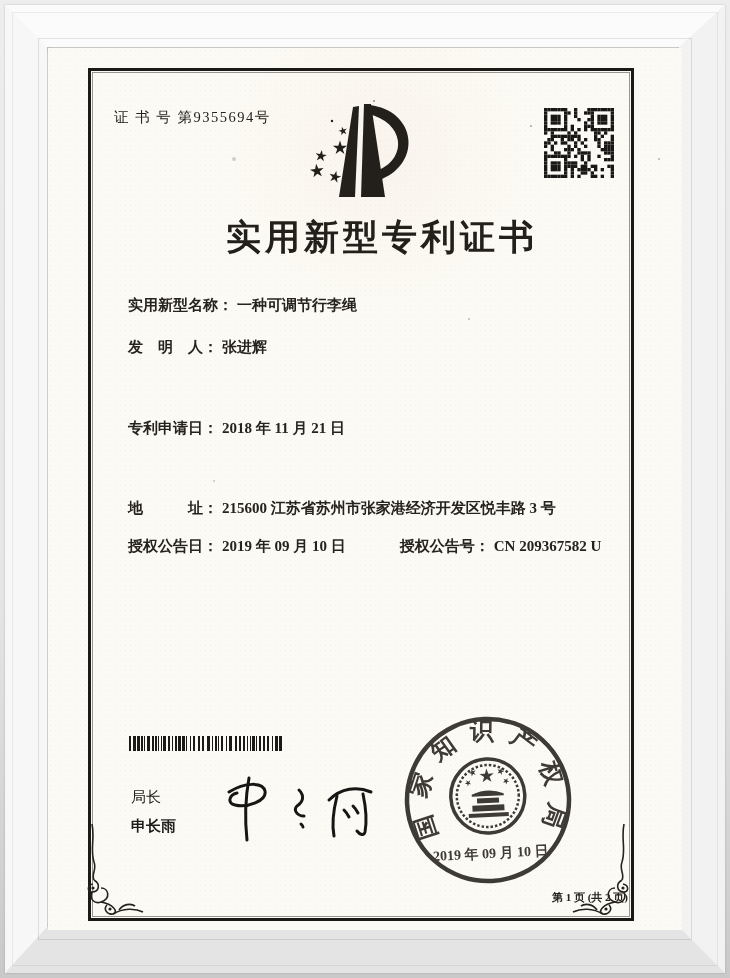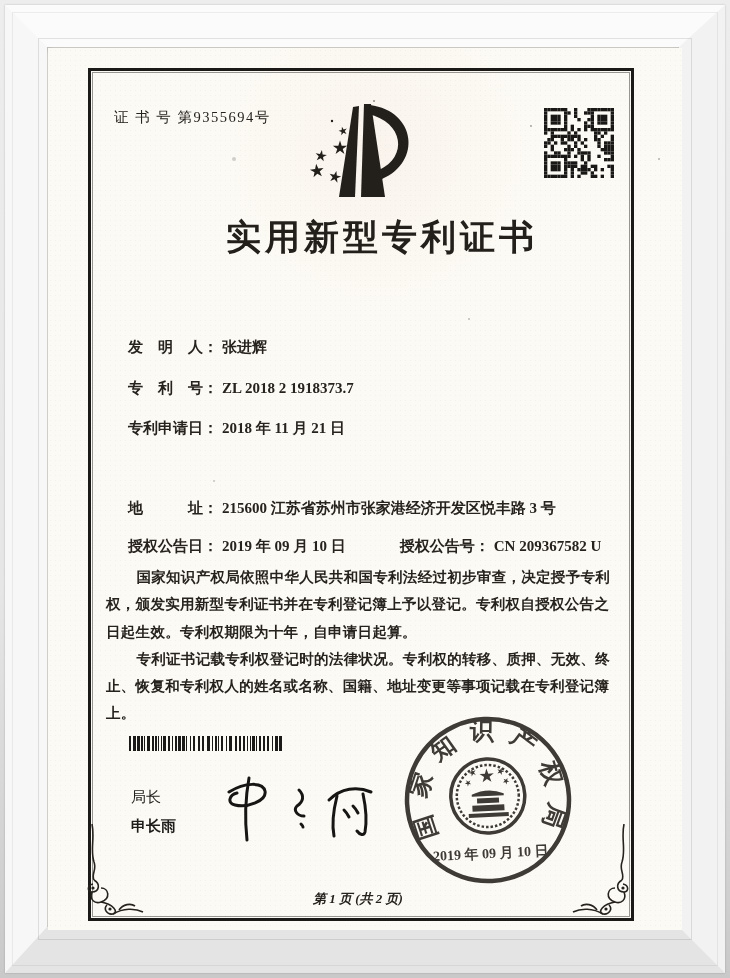--- a/index.html
+++ b/index.html
@@ -53,21 +53,21 @@
   
   .paras{position:absolute;left:58px;top:516px;width:516px;font-size:14.5px;line-height:1.88;color:#26231f;}
   .paras p{margin:0;text-indent:2.1em;font-weight:600;letter-spacing:.3px;}
   
   .barcode{position:absolute;left:80px;top:688px;width:158px;height:15px;fill:#1c1a18;}
   .signer-title{position:absolute;left:83px;top:740px;font-size:15px;font-weight:400;}
   .signer-name{position:absolute;left:83px;top:769px;font-size:15px;font-weight:700;text-align:right;}
   .autograph{position:absolute;left:163px;top:716px;width:170px;height:84px;}
   .autograph path{stroke:#181614;stroke-width:3;fill:none;stroke-linecap:round;}
   .seal{position:absolute;left:352px;top:664px;width:176px;height:176px;transform:rotate(-3deg);opacity:.92;}
-  .footer{position:absolute;left:40px;top:842px;width:540px;text-align:center;font-size:13px;font-weight:700;color:#26231f;font-style:italic;}
+  .footer{position:absolute;left:40px;top:842px;width:540px;text-align:right;font-size:11px;font-weight:700;color:#26231f;}
   .ornament{position:absolute;width:62px;height:92px;}
   .orn-left{left:37px;top:776px;}
   .orn-right{left:521px;top:776px;transform:scaleX(-1);}
   .ornament path{stroke:#26231f;stroke-width:1.6;fill:none;}
   .seal text{font-family:"Liberation Serif","DejaVu Serif",serif;}
 </style>
 </head>
 <body>
 
 <div class="frame-outer">
@@ -321,40 +321,36 @@
       <rect x="26.67" y="66.67" width="3.33" height="3.33"></rect>
       <rect x="33.33" y="66.67" width="3.33" height="3.33"></rect>
       <rect x="46.67" y="66.67" width="3.33" height="3.33"></rect>
       <rect x="50.00" y="66.67" width="3.33" height="3.33"></rect>
       <rect x="56.67" y="66.67" width="3.33" height="3.33"></rect>
       <rect x="66.67" y="66.67" width="3.33" height="3.33"></rect>
     </svg>
 
   <div class="title">实用新型专利证书</div>
 
+  <div class="field-row row-0">
+    <span class="lbl">实用新型名称：</span><span>一种可调节行李绳</span>
+  </div>
   <div class="field-row row-1">
     <span class="lbl">发　明　人：</span><span>张进辉</span>
-  </div>
-  <div class="field-row row-2">
-    <span class="lbl">专　利　号：</span><span>ZL 2018 2 1918373.7</span>
   </div>
   <div class="field-row row-3">
     <span class="lbl">专利申请日：</span><span>2018 年 11 月 21 日</span>
   </div>
   <div class="field-row row-5">
     <span class="lbl">地　　　址：</span><span>215600 江苏省苏州市张家港经济开发区悦丰路 3 号</span>
   </div>
   <div class="field-row row-6">
     <span class="lbl">授权公告日：</span><span>2019 年 09 月 10 日</span><span class="pair2 lbl">授权公告号：</span><span>CN 209367582 U</span>
   </div>
 
-  <div class="paras">
-    <p>国家知识产权局依照中华人民共和国专利法经过初步审查，决定授予专利权，颁发实用新型专利证书并在专利登记簿上予以登记。专利权自授权公告之日起生效。专利权期限为十年，自申请日起算。</p>
-    <p>专利证书记载专利权登记时的法律状况。专利权的转移、质押、无效、终止、恢复和专利权人的姓名或名称、国籍、地址变更等事项记载在专利登记簿上。</p>
-  </div>
 
   <svg class="barcode" id="barcode-svg" viewBox="0 0 158 15" preserveAspectRatio="none" aria-hidden="true">
       <rect x="1" y="0" width="2" height="15"></rect>
       <rect x="5" y="0" width="3" height="15"></rect>
       <rect x="9" y="0" width="3" height="15"></rect>
       <rect x="13" y="0" width="2" height="15"></rect>
       <rect x="16" y="0" width="1" height="15"></rect>
       <rect x="19" y="0" width="3" height="15"></rect>
       <rect x="24" y="0" width="2" height="15"></rect>
       <rect x="27" y="0" width="2" height="15"></rect>

